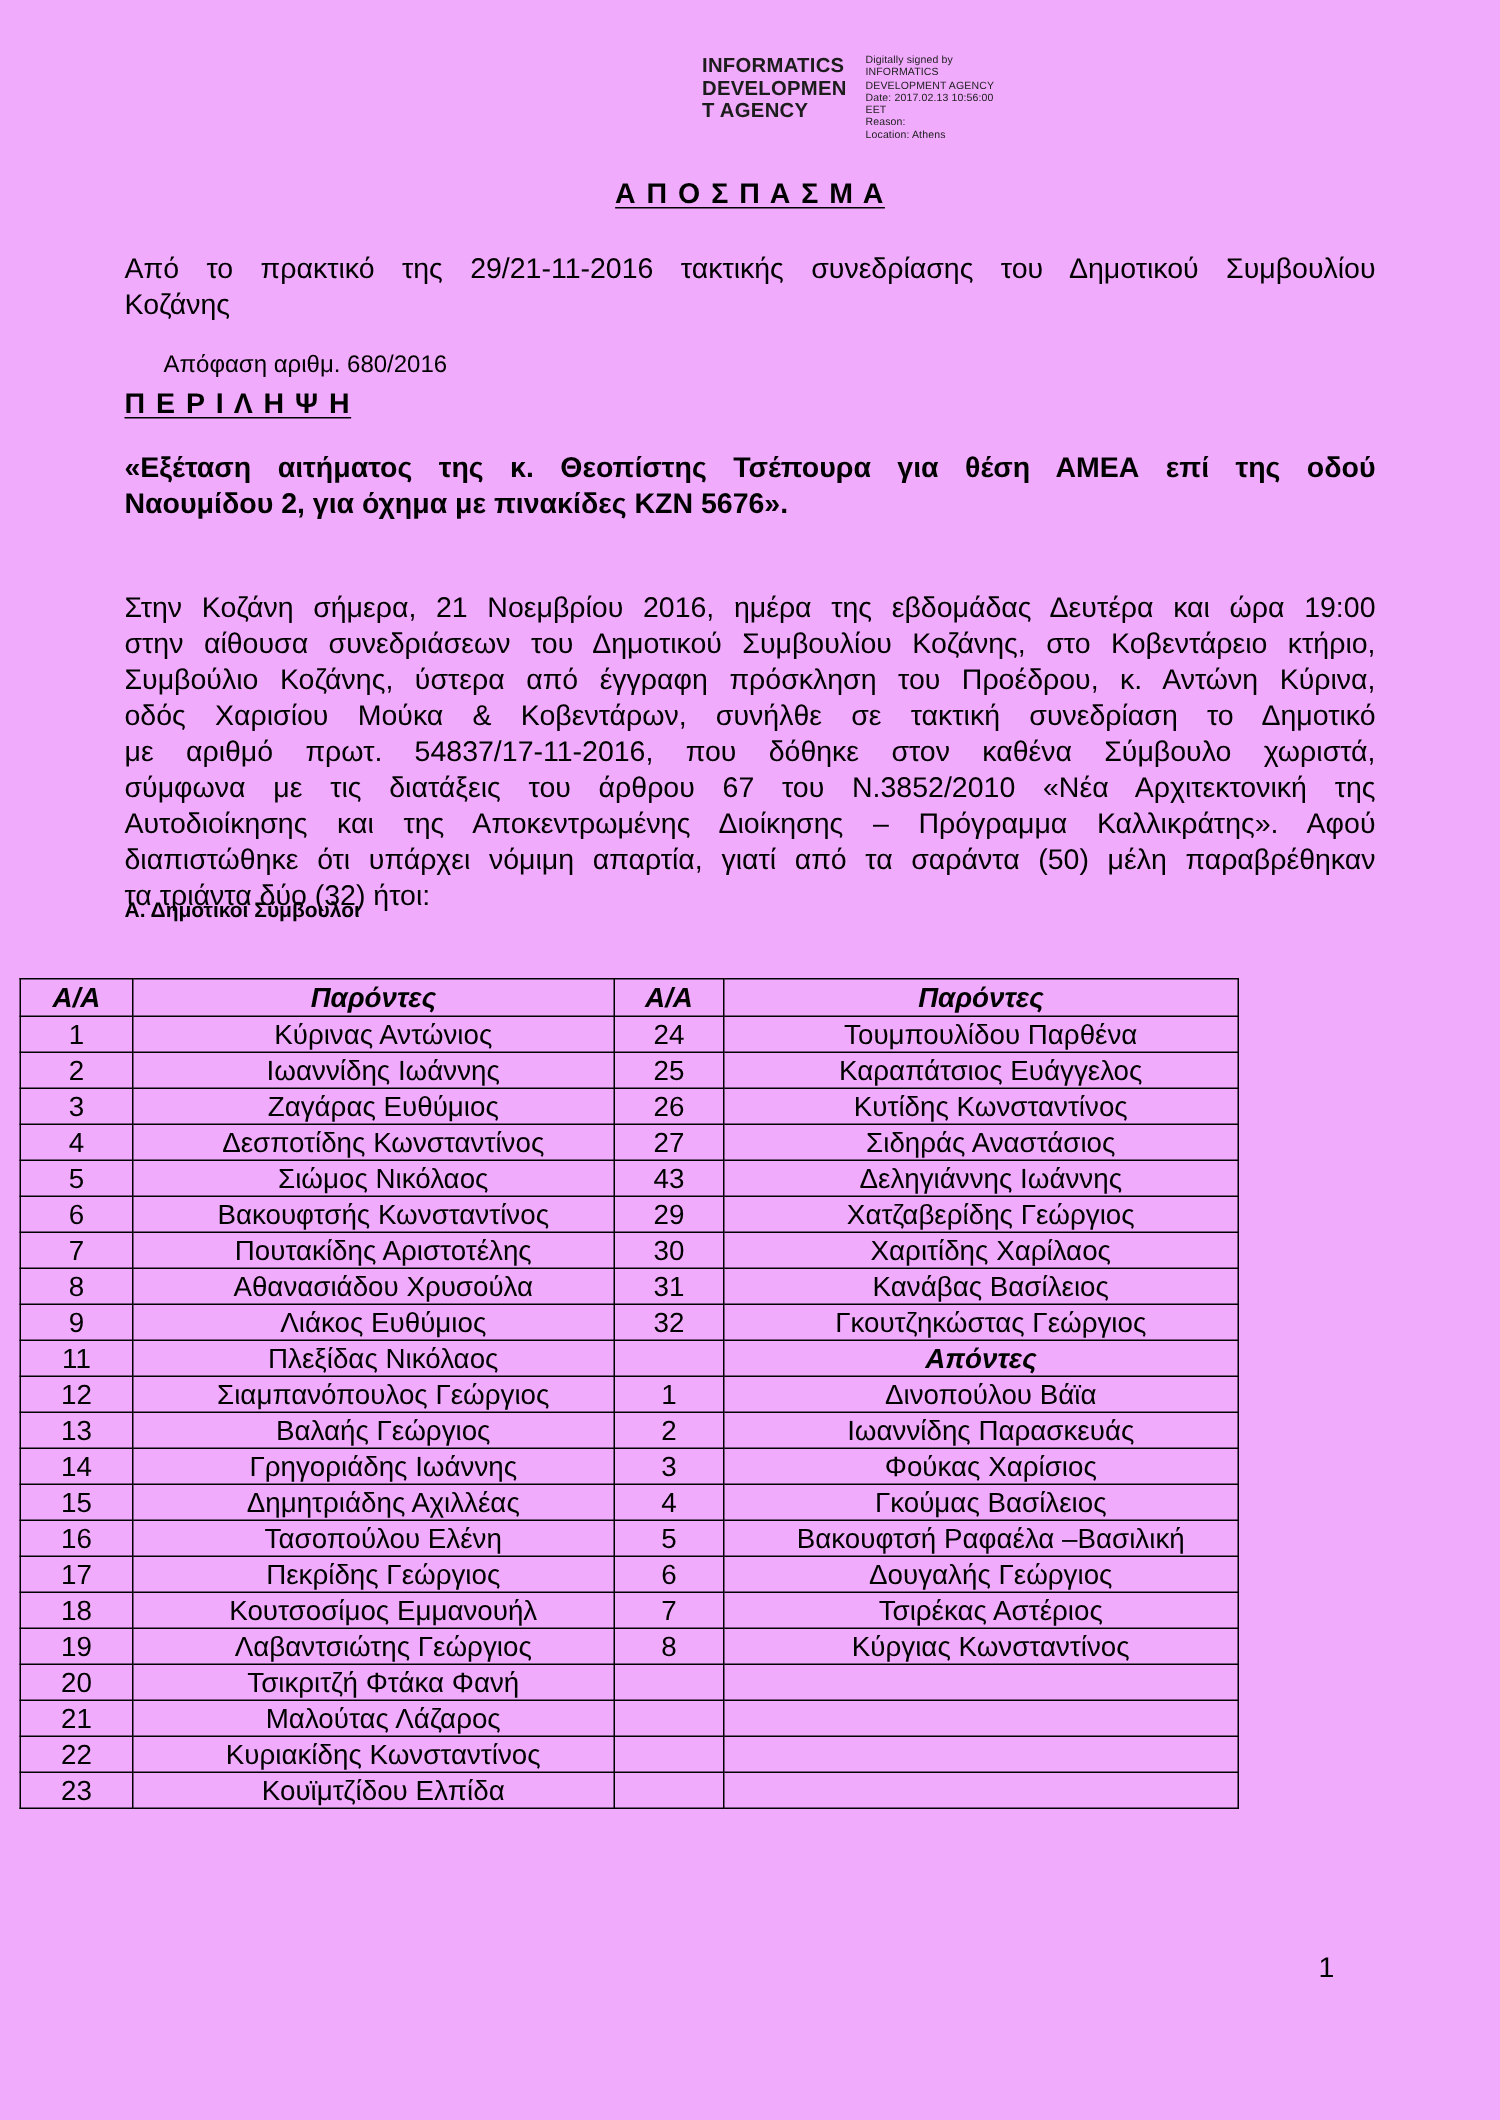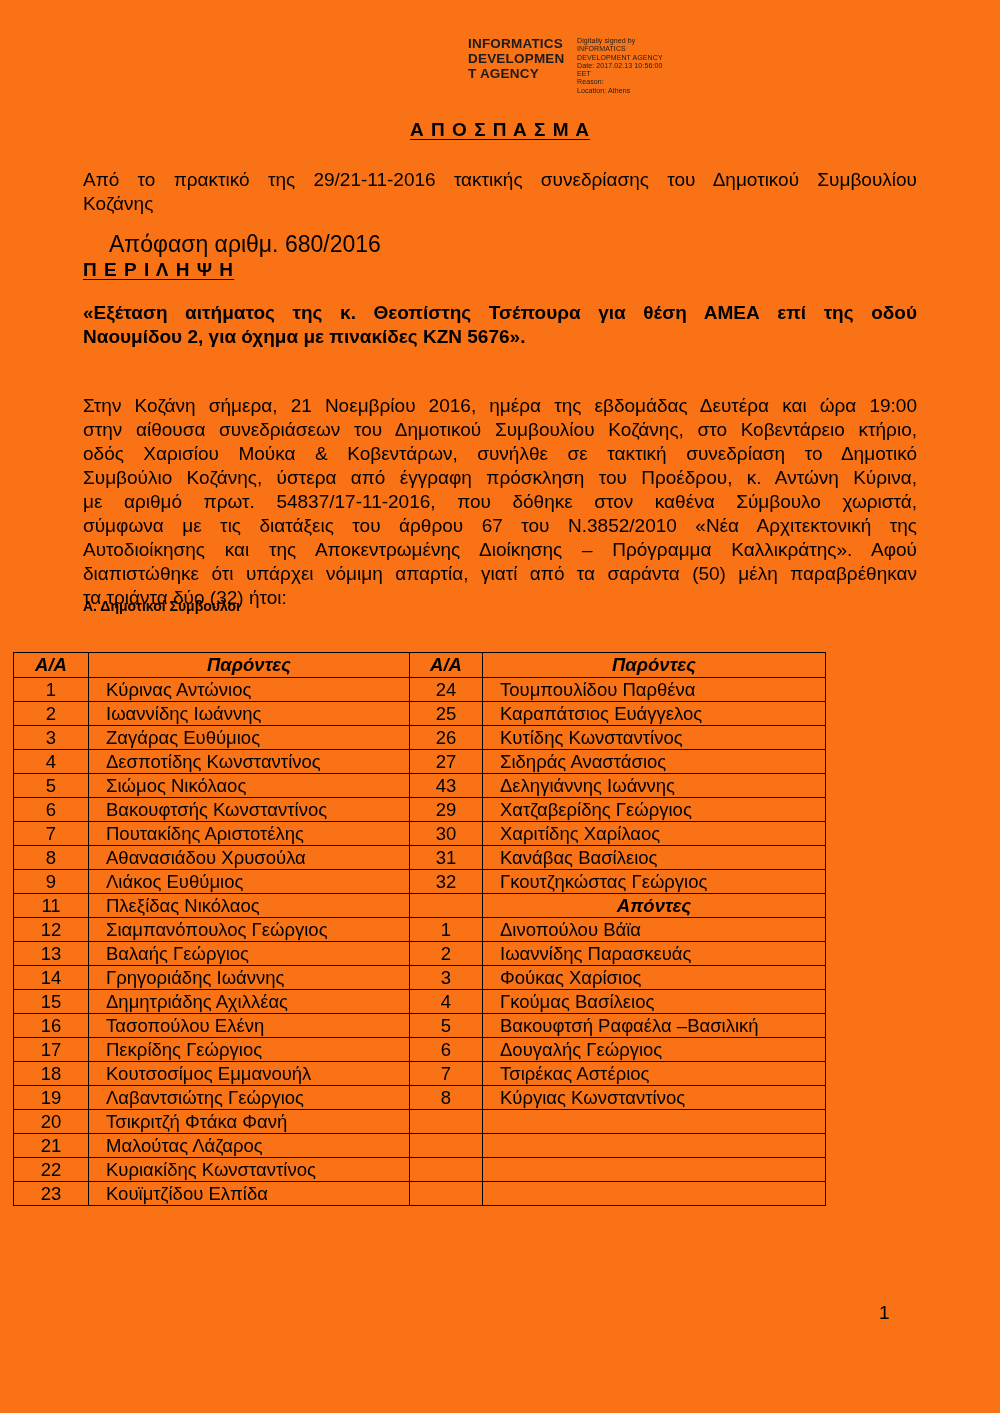--- a/index.html
+++ b/index.html
@@ -3,21 +3,21 @@
 <meta charset="utf-8">
 <style>
   html, body { margin: 0; padding: 0; background: #ffffff; }
   body {
     width: 1000px; height: 1413px;
     font-family: "Liberation Sans", sans-serif;
     color: #000000;
     position: relative;
     overflow: hidden;
   }
-  .page { position: absolute; inset: 0; background: #f97316; }
+  .page { position: absolute; inset: 0; background: #f0abfc; }
 
   
   .sig-block { position: absolute; top: 36px; left: 468px; display: flex; gap: 9px; }
   .sig-large {
     font-weight: bold; font-size: 13.5px; line-height: 15px;
     letter-spacing: 0.2px; color: #1c1c1c; width: 100px;
   }
   .sig-small {
     font-size: 7px; line-height: 8.3px; color: #1c1c1c; letter-spacing: 0.1px;
     padding-top: 1px;
@@ -42,21 +42,21 @@
   .para { position: absolute; left: 0; width: 100%; font-size: 19px; }
   .para .line { line-height: 24px; text-align: left; white-space: normal; }
   .para .line.jfull { text-align: justify; text-align-last: justify; }
 
   .intro-para   { top: 168px; }
   .summary-para { top: 301px; font-weight: bold; }
   .body-para    { top: 394px; }
 
   .decision-line {
     position: absolute; top: 232px; left: 26px;
-    font-size: 23px; line-height: 24px;
+    font-size: 16px; line-height: 24px;
   }
 
   .table-heading {
     position: absolute; top: 594px; left: 0;
     font-size: 14px; font-weight: bold; line-height: 24px;
   }
 
   
   .council-table {
     position: absolute; top: 652px; left: 13px;
@@ -73,21 +73,21 @@
     border: 1px solid #000;
     height: 23px;
     padding: 0 4px 0 4px;
     overflow: hidden; white-space: nowrap;
     vertical-align: middle;
   }
   .council-table thead th {
     font-weight: bold; font-style: italic; text-align: center; height: 24px;
   }
   .council-table td.num  { text-align: center; }
-  .council-table td.name { text-align: left; padding-left: 17px; }
+  .council-table td.name { text-align: center; padding-left: 17px; }
   .council-table td.absent-head {
     font-weight: bold; font-style: italic; text-align: center; padding-left: 4px;
   }
 
   .page-number {
     position: absolute; top: 1301px; left: 879px;
     font-size: 19px; line-height: 24px;
   }
 </style>
 </head>
@@ -126,22 +126,22 @@
     <div class="summary-heading">Π Ε Ρ Ι Λ Η Ψ Η</div>
 
     <div class="para summary-para">
         <div class="line jfull">«Εξέταση αιτήματος της κ. Θεοπίστης Τσέπουρα για θέση ΑΜΕΑ επί της οδού</div>
         <div class="line">Ναουμίδου 2, για όχημα με πινακίδες ΚΖΝ 5676».</div>
       </div>
 
     <div class="para body-para">
         <div class="line jfull">Στην Κοζάνη σήμερα, 21 Νοεμβρίου 2016, ημέρα της εβδομάδας Δευτέρα και ώρα 19:00</div>
         <div class="line jfull">στην αίθουσα συνεδριάσεων του Δημοτικού Συμβουλίου Κοζάνης, στο Κοβεντάρειο κτήριο,</div>
+        <div class="line jfull">Συμβούλιο Κοζάνης, ύστερα από έγγραφη πρόσκληση του Προέδρου, κ. Αντώνη Κύρινα,</div>
         <div class="line jfull">οδός Χαρισίου Μούκα &amp; Κοβεντάρων, συνήλθε σε τακτική συνεδρίαση το Δημοτικό</div>
-        <div class="line jfull">Συμβούλιο Κοζάνης, ύστερα από έγγραφη πρόσκληση του Προέδρου, κ. Αντώνη Κύρινα,</div>
         <div class="line jfull">με αριθμό πρωτ. 54837/17-11-2016, που δόθηκε στον καθένα Σύμβουλο χωριστά,</div>
         <div class="line jfull">σύμφωνα με τις διατάξεις του άρθρου 67 του Ν.3852/2010 «Νέα Αρχιτεκτονική της</div>
         <div class="line jfull">Αυτοδιοίκησης και της Αποκεντρωμένης Διοίκησης – Πρόγραμμα Καλλικράτης». Αφού</div>
         <div class="line jfull">διαπιστώθηκε ότι υπάρχει νόμιμη απαρτία, γιατί από τα σαράντα (50) μέλη παραβρέθηκαν</div>
         <div class="line">τα τριάντα δύο (32) ήτοι:</div>
       </div>
 
     <div class="table-heading">Α. Δημοτικοί Σύμβουλοι</div>
   </div>
 

